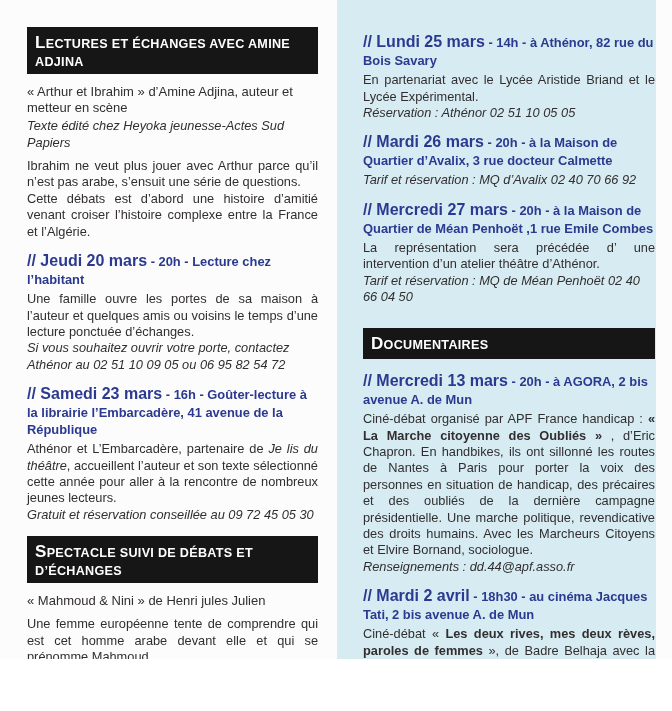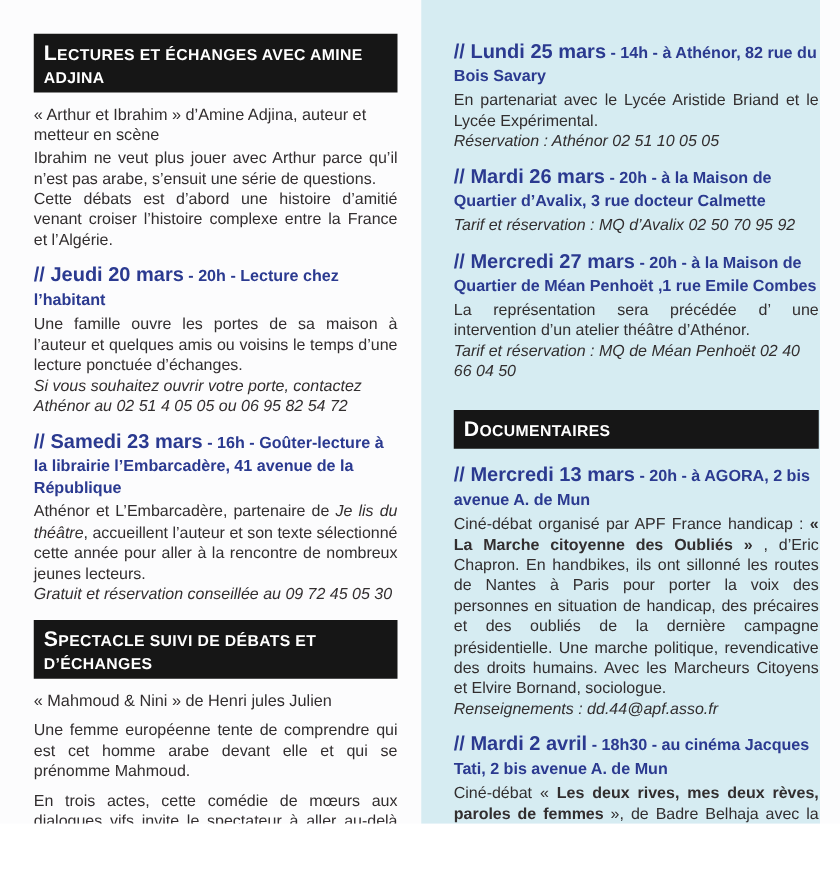--- a/index.html
+++ b/index.html
@@ -60,29 +60,30 @@
 </head>
 <body>
 
 <div class="page">
   <div class="panel-bg"></div>
 
   <div class="col left">
     <div class="bar">Lectures et échanges avec Amine Adjina</div>
 
     <div class="show-title">« Arthur et Ibrahim » d’Amine Adjina, auteur et metteur en scène</div>
+    <div class="subtitle">Texte édité chez Heyoka jeunesse-Actes Sud Papiers</div>
     <p class="body">Ibrahim ne veut plus jouer avec Arthur parce qu’il n’est pas arabe, s’ensuit une série de questions.</p>
     <p class="body">Cette débats est d’abord une histoire d’amitié venant croiser l’histoire complexe entre la France et l’Algérie.</p>
 
     <div class="event">
       <div class="event-head">
         <span class="date">// Jeudi 20 mars</span><span> - 20h - Lecture chez l’habitant</span>
       </div>
       <p class="body">Une famille ouvre les portes de sa maison à l’auteur et quelques amis ou voisins le temps d’une lecture ponctuée d’échanges.</p>
-      <p class="note">Si vous souhaitez ouvrir votre porte, contactez Athénor au 02 51 4 05 05 ou 06 95 82 54 72</p>
+      <p class="note">Si vous souhaitez ouvrir votre porte, contactez Athénor au 02 51 10 09 05 ou 06 95 82 54 72</p>
     </div>
 
     <div class="event">
       <div class="event-head">
         <span class="date">// Samedi 23 mars</span><span> - 16h - Goûter-lecture à la librairie l’Embarcadère, 41 avenue de la République</span>
       </div>
       <p class="body"><span>Athénor et L’Embarcadère, partenaire de </span><span class="inline-italic">Je lis du théâtre</span><span>, accueillent l’auteur et son texte sélectionné cette année pour aller à la rencontre de nombreux jeunes lecteurs.</span></p>
       <p class="note">Gratuit et réservation conseillée au 09 72 45 05 30</p>
     </div>
 
@@ -101,21 +102,21 @@
         <span class="date">// Lundi 25 mars</span><span> - 14h - à Athénor, 82 rue du Bois Savary</span>
       </div>
       <p class="body">En partenariat avec le Lycée Aristide Briand et le Lycée Expérimental.</p>
       <p class="note">Réservation : Athénor 02 51 10 05 05</p>
     </div>
 
     <div class="event">
       <div class="event-head">
         <span class="date">// Mardi 26 mars</span><span> - 20h - à la Maison de Quartier d’Avalix, 3 rue docteur Calmette</span>
       </div>
-      <p class="note">Tarif et réservation : MQ d’Avalix 02 50 70 95 92</p>
+      <p class="note">Tarif et réservation : MQ d’Avalix 02 40 70 66 92</p>
     </div>
 
     <div class="event">
       <div class="event-head">
         <span class="date">// Mercredi 27 mars</span><span> - 20h - à la Maison de Quartier de Méan Penhoët ,1 rue Emile Combes</span>
       </div>
       <p class="body">La représentation sera précédée d’ une intervention d’un atelier théâtre d’Athénor.</p>
       <p class="note">Tarif et réservation : MQ de Méan Penhoët 02 40 66 04 50</p>
     </div>
 

